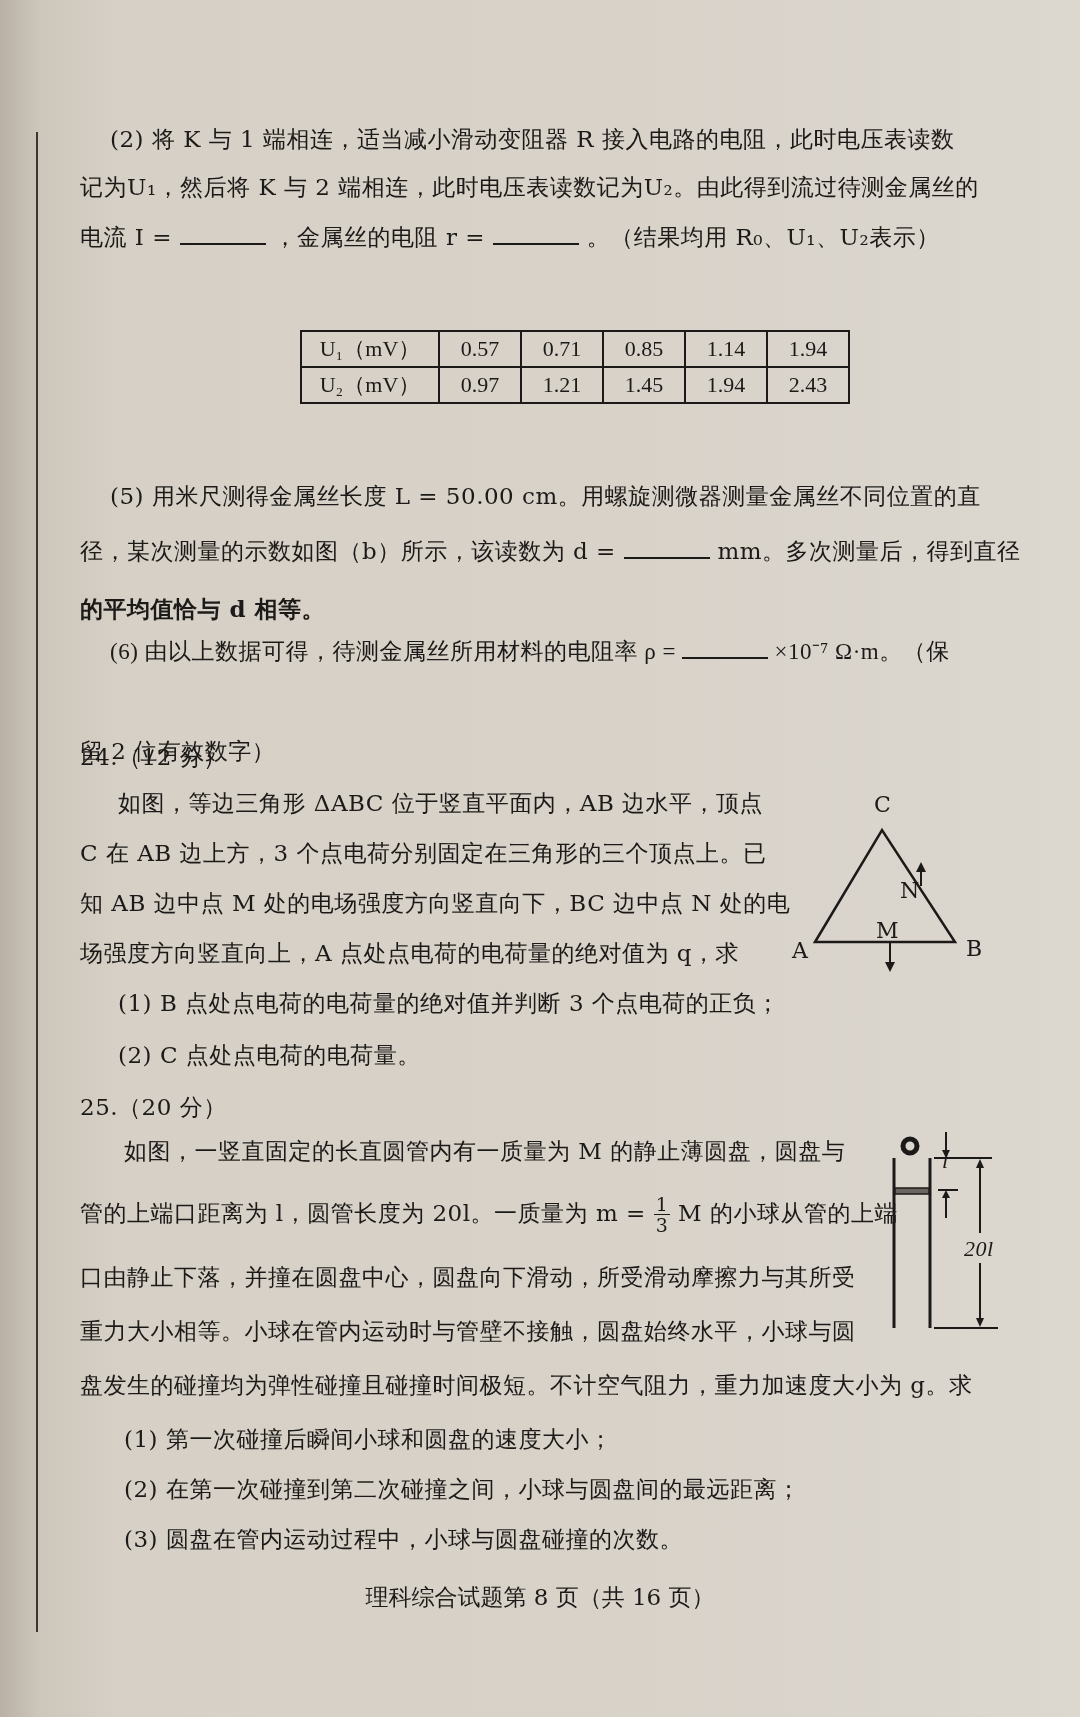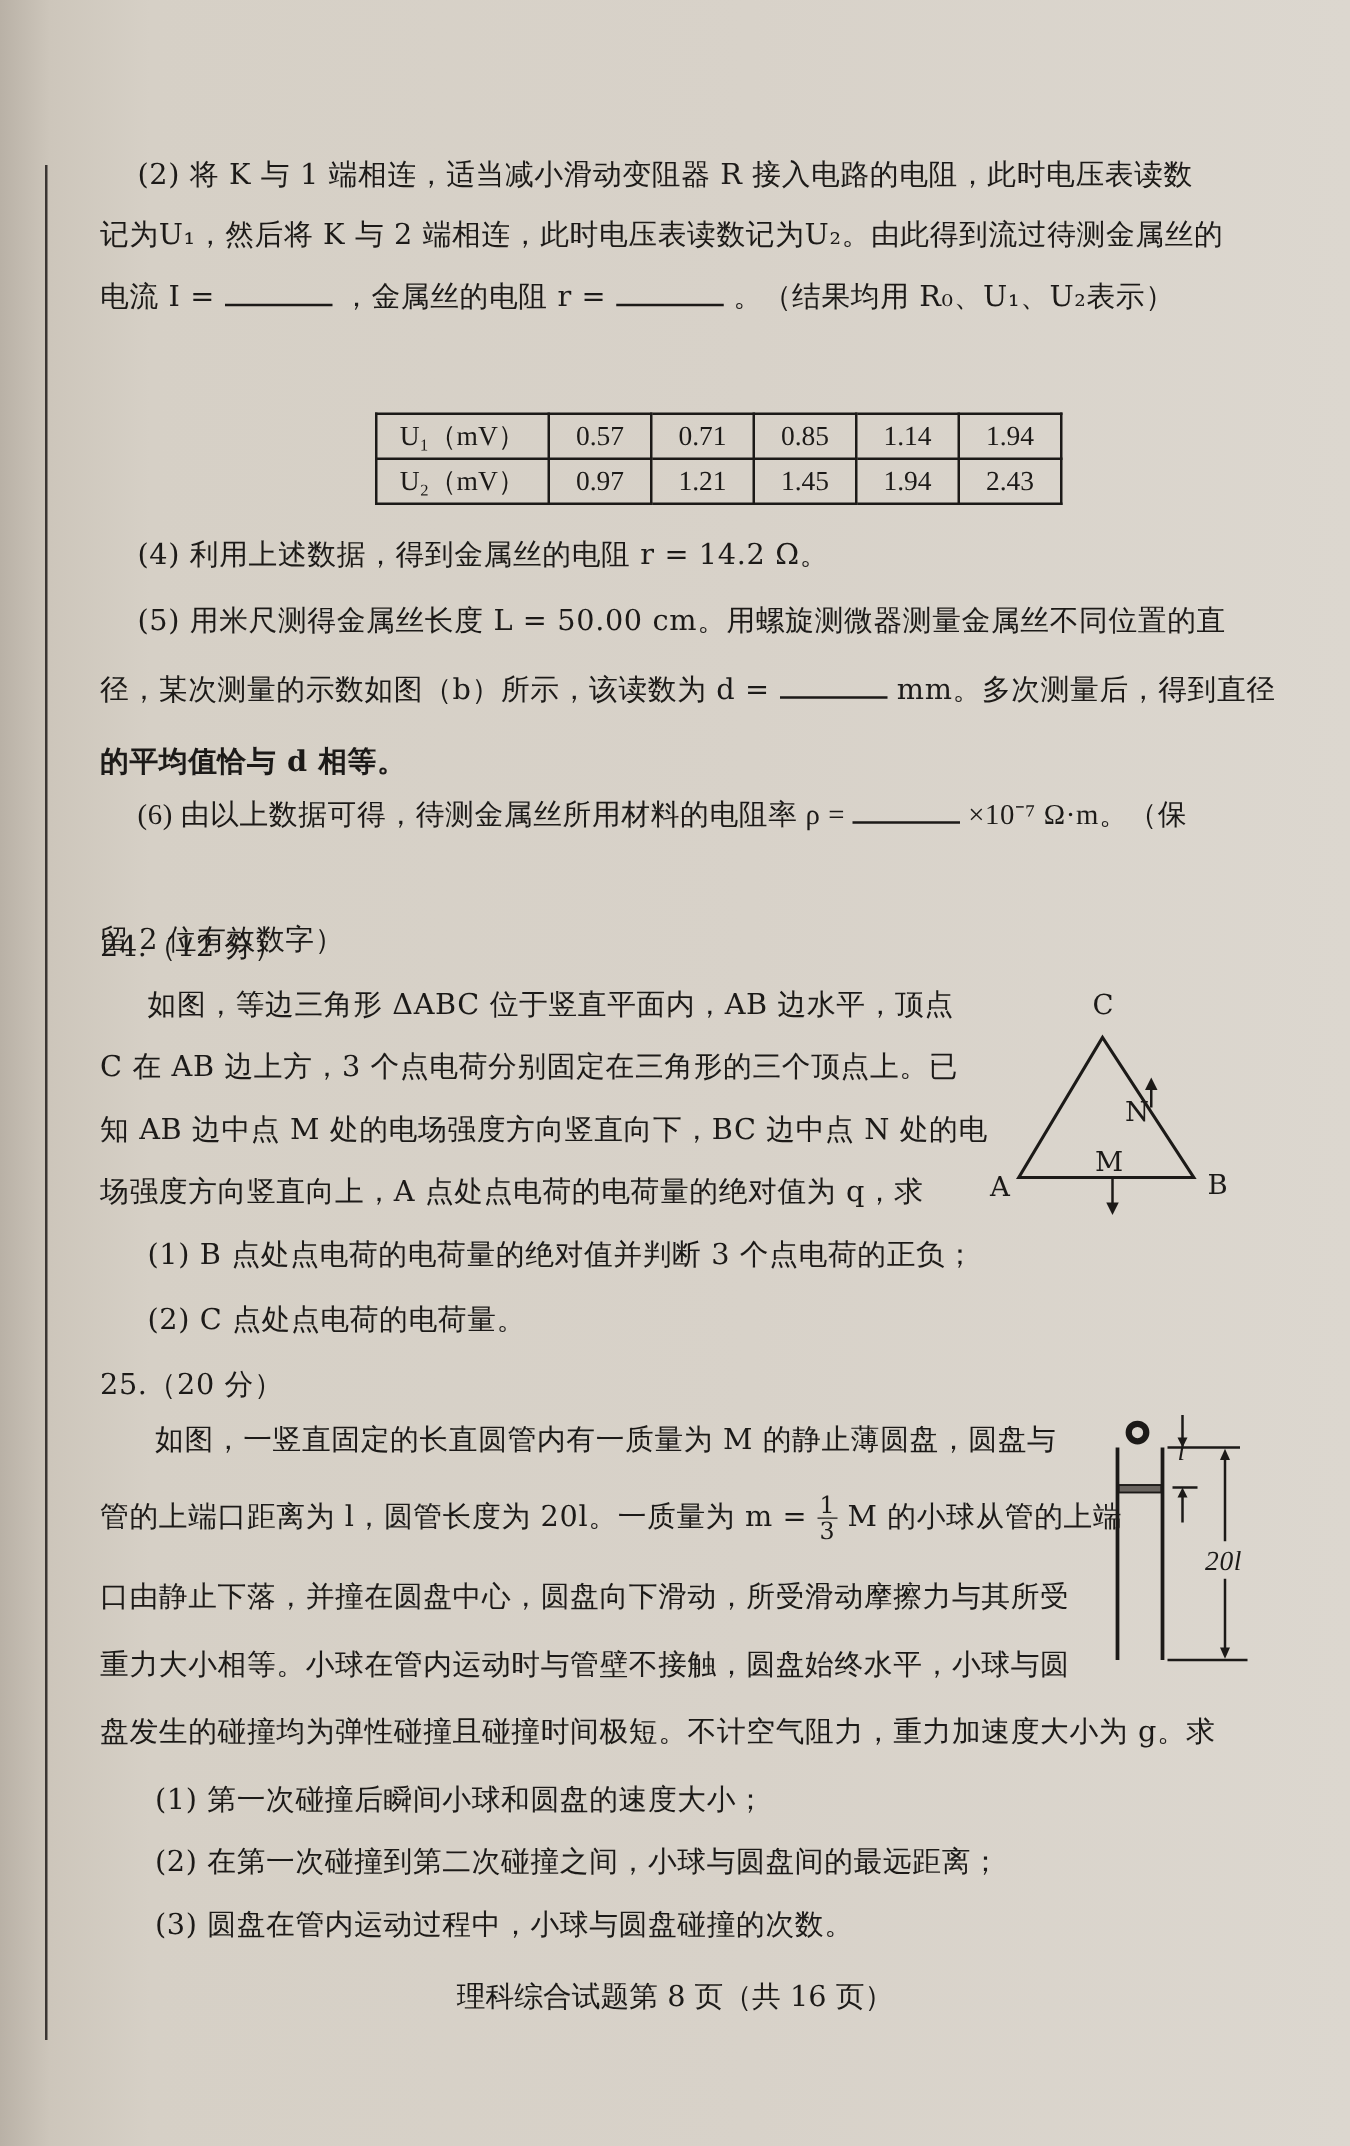--- a/index.html
+++ b/index.html
@@ -55,21 +55,20 @@
       <td class="h">U₂（mV）</td>
       <td class="v">0.97</td>
       <td class="v">1.21</td>
       <td class="v">1.45</td>
       <td class="v">1.94</td>
       <td class="v">2.43</td>
     </tr>
   </tbody>
     </table>
 
-  <div class="line" style="left:110px;top:428px;">(4) 利用上述数据，得到金属丝的电阻 r = 14.2 Ω。</div>
 
   <div class="line" style="left:110px;top:481px;">(5) 用米尺测得金属丝长度 L = 50.00 cm。用螺旋测微器测量金属丝不同位置的直</div>
   <div class="line" style="left:80px;top:536px;">
     <span>径，某次测量的示数如图（b）所示，该读数为 d =</span>
     <span class="blank"></span>
     <span>mm。多次测量后，得到直径</span>
   </div>
   <div class="line" style="left:80px;top:594px;font-weight:bold;">的平均值恰与 d 相等。</div>
 
   <div class="line" style="left:110px;top:634px;font-family:Liberation Serif, serif;">

